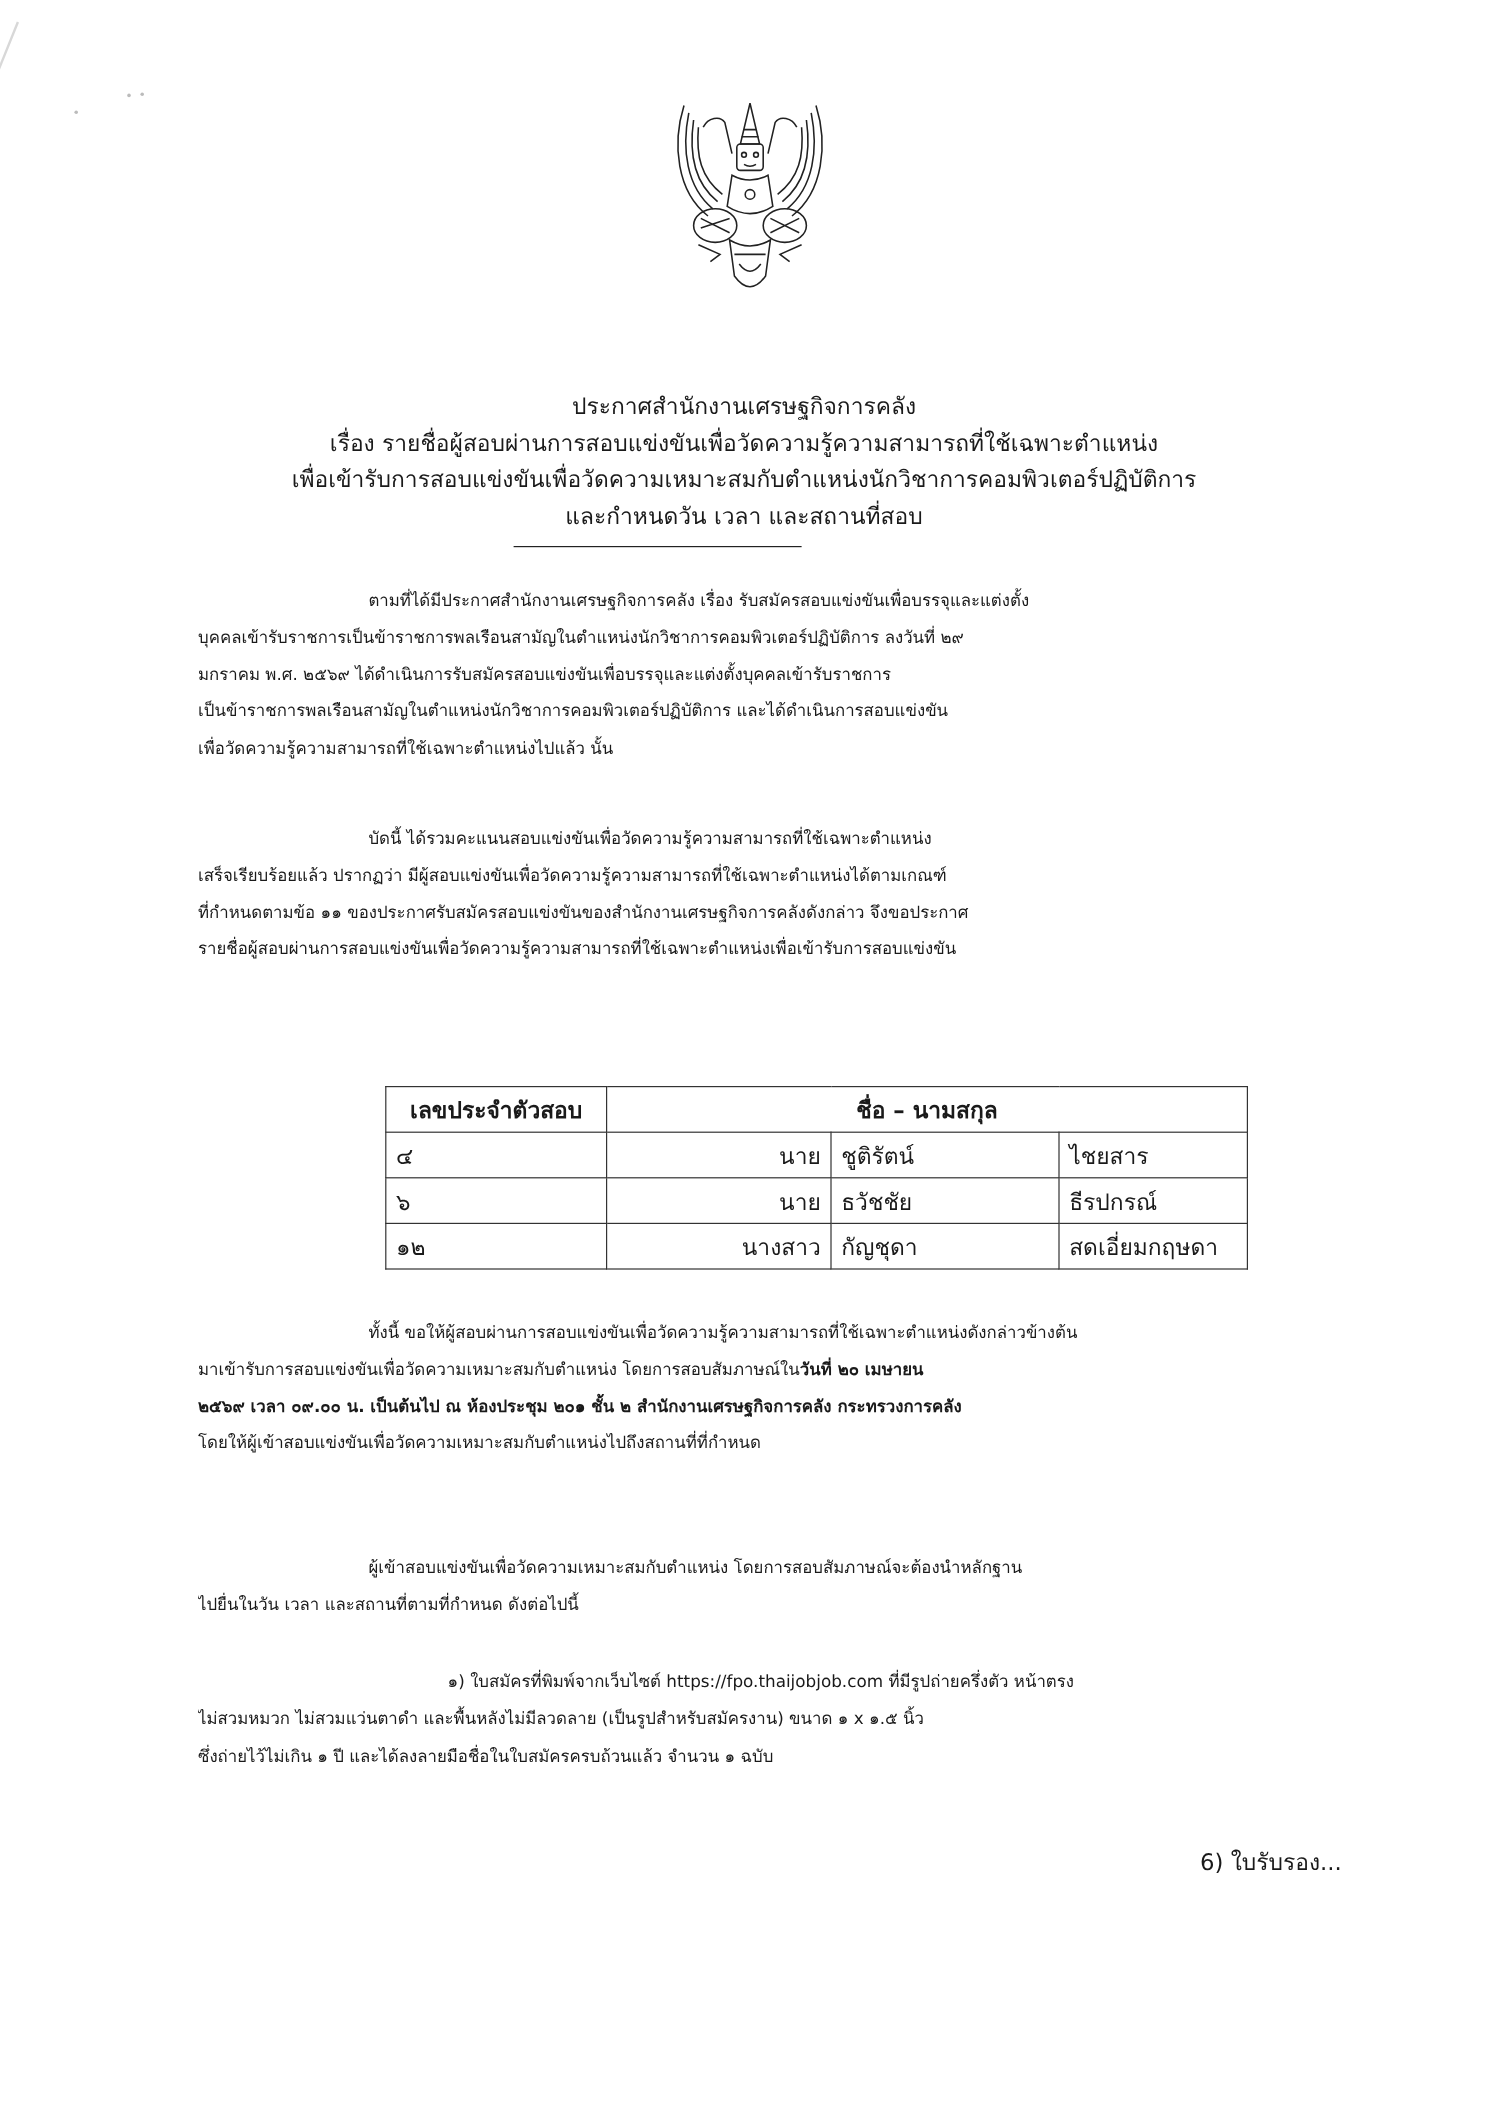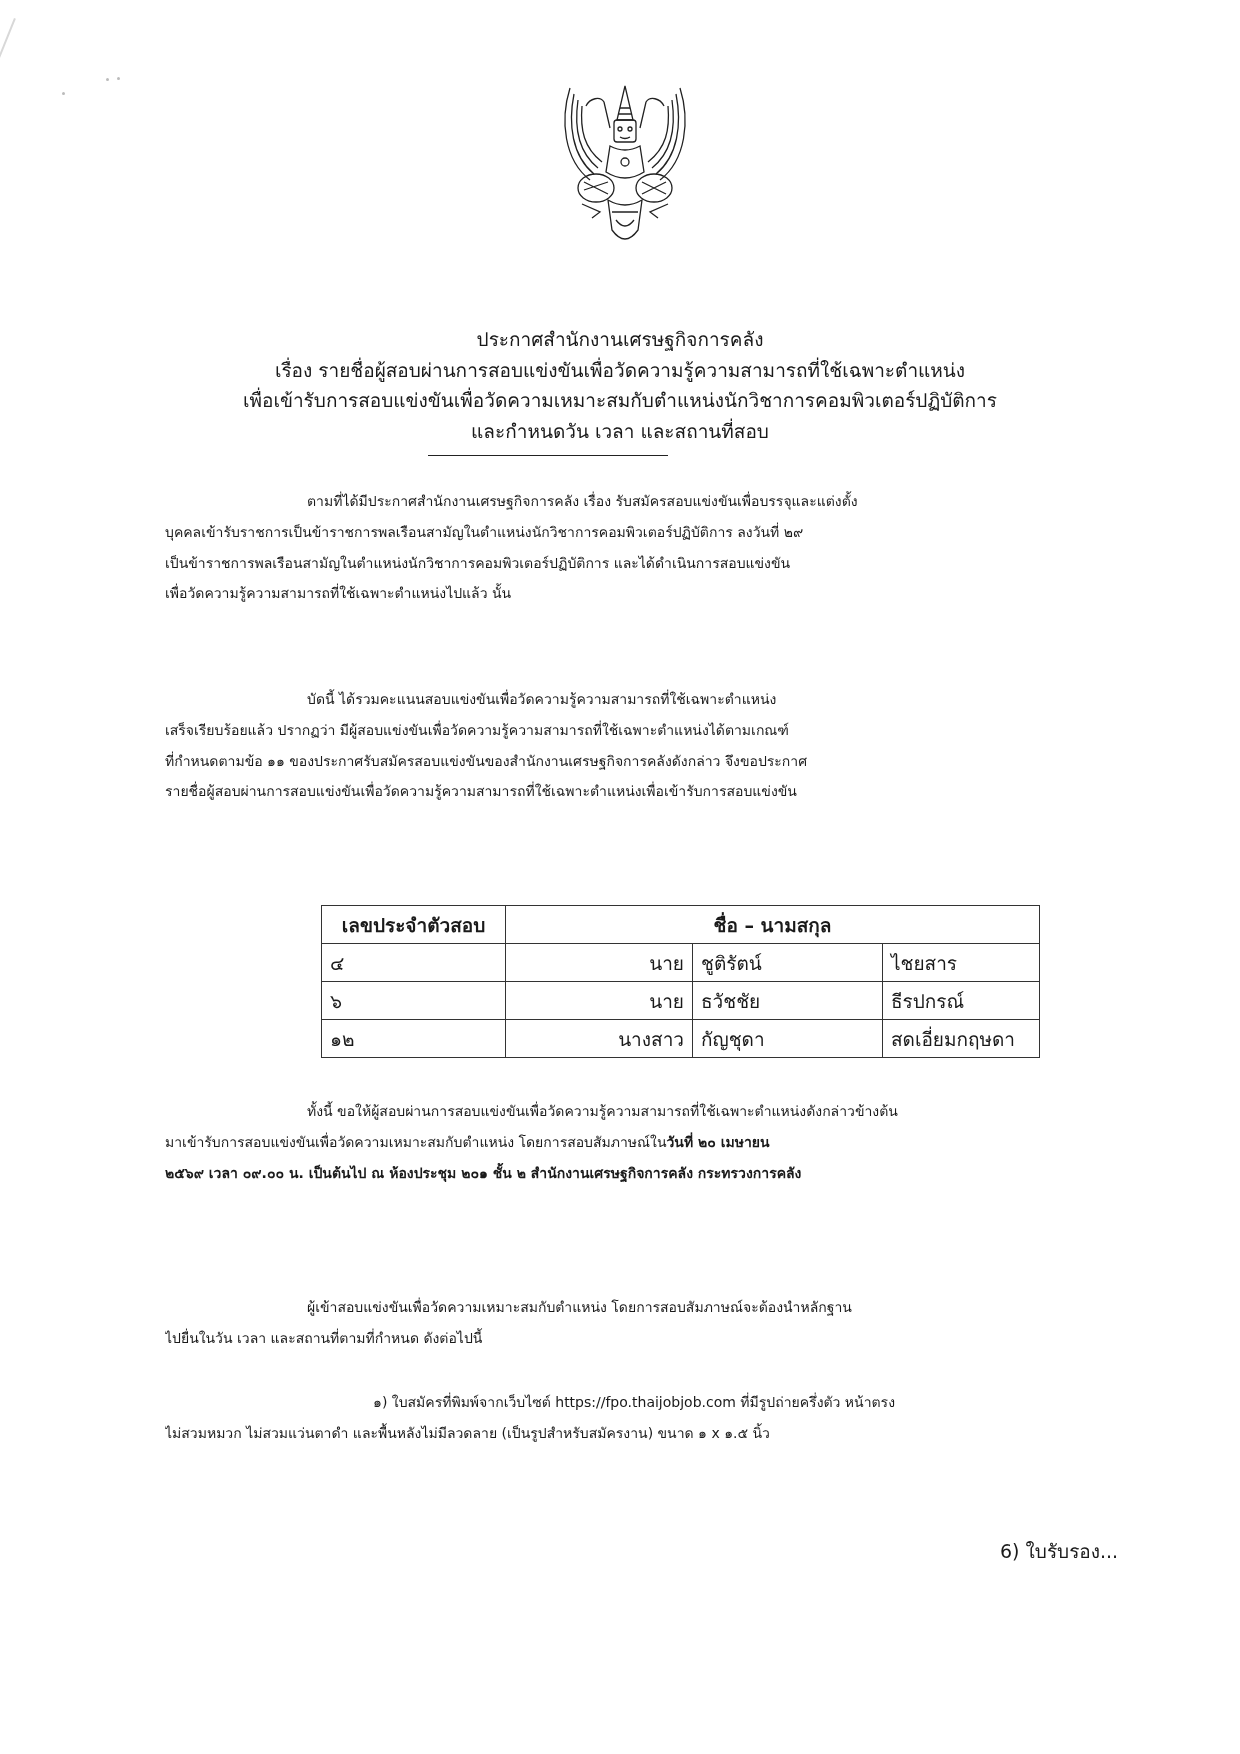--- a/index.html
+++ b/index.html
@@ -80,20 +80,21 @@
     <div>เรื่อง  รายชื่อผู้สอบผ่านการสอบแข่งขันเพื่อวัดความรู้ความสามารถที่ใช้เฉพาะตำแหน่ง</div>
     <div>เพื่อเข้ารับการสอบแข่งขันเพื่อวัดความเหมาะสมกับตำแหน่งนักวิชาการคอมพิวเตอร์ปฏิบัติการ</div>
     <div>และกำหนดวัน เวลา และสถานที่สอบ</div>
   </div>
 
   <div class="rule"></div>
 
   <div class="para" style="top:486px">
     <span class="ln indent">ตามที่ได้มีประกาศสำนักงานเศรษฐกิจการคลัง เรื่อง รับสมัครสอบแข่งขันเพื่อบรรจุและแต่งตั้ง</span>
     <span class="ln">บุคคลเข้ารับราชการเป็นข้าราชการพลเรือนสามัญในตำแหน่งนักวิชาการคอมพิวเตอร์ปฏิบัติการ ลงวันที่ ๒๙</span>
+    <span class="ln">มกราคม พ.ศ. ๒๕๖๙ ได้ดำเนินการรับสมัครสอบแข่งขันเพื่อบรรจุและแต่งตั้งบุคคลเข้ารับราชการ</span>
     <span class="ln">เป็นข้าราชการพลเรือนสามัญในตำแหน่งนักวิชาการคอมพิวเตอร์ปฏิบัติการ และได้ดำเนินการสอบแข่งขัน</span>
     <span class="ln">เพื่อวัดความรู้ความสามารถที่ใช้เฉพาะตำแหน่งไปแล้ว  นั้น</span>
   </div>
 
   <div class="para" style="top:684px">
     <span class="ln indent">บัดนี้ ได้รวมคะแนนสอบแข่งขันเพื่อวัดความรู้ความสามารถที่ใช้เฉพาะตำแหน่ง</span>
     <span class="ln">เสร็จเรียบร้อยแล้ว ปรากฏว่า มีผู้สอบแข่งขันเพื่อวัดความรู้ความสามารถที่ใช้เฉพาะตำแหน่งได้ตามเกณฑ์</span>
     <span class="ln">ที่กำหนดตามข้อ ๑๑ ของประกาศรับสมัครสอบแข่งขันของสำนักงานเศรษฐกิจการคลังดังกล่าว จึงขอประกาศ</span>
     <span class="ln">รายชื่อผู้สอบผ่านการสอบแข่งขันเพื่อวัดความรู้ความสามารถที่ใช้เฉพาะตำแหน่งเพื่อเข้ารับการสอบแข่งขัน</span>
   </div>
@@ -122,26 +123,28 @@
       <td class="c-first">กัญชุดา</td>
       <td class="c-last">สดเอี่ยมกฤษดา</td>
     </tr>
   </tbody>
     </table>
 
   <div class="para" style="top:1096px">
     <span class="ln indent">ทั้งนี้ ขอให้ผู้สอบผ่านการสอบแข่งขันเพื่อวัดความรู้ความสามารถที่ใช้เฉพาะตำแหน่งดังกล่าวข้างต้น</span>
     <span class="ln"><span>มาเข้ารับการสอบแข่งขันเพื่อวัดความเหมาะสมกับตำแหน่ง โดยการสอบสัมภาษณ์ใน</span><b>วันที่ ๒๐ เมษายน</b></span>
     <span class="ln"><b>๒๕๖๙ เวลา ๐๙.๐๐ น. เป็นต้นไป ณ ห้องประชุม ๒๐๑ ชั้น ๒ สำนักงานเศรษฐกิจการคลัง กระทรวงการคลัง</b></span>
+    <span class="ln">โดยให้ผู้เข้าสอบแข่งขันเพื่อวัดความเหมาะสมกับตำแหน่งไปถึงสถานที่ที่กำหนด</span>
   </div>
 
   <div class="para" style="top:1292px">
     <span class="ln indent">ผู้เข้าสอบแข่งขันเพื่อวัดความเหมาะสมกับตำแหน่ง โดยการสอบสัมภาษณ์จะต้องนำหลักฐาน</span>
     <span class="ln">ไปยื่นในวัน เวลา และสถานที่ตามที่กำหนด ดังต่อไปนี้</span>
   </div>
 
   <div class="para" style="top:1355px">
     <span class="ln deep-indent">๑) ใบสมัครที่พิมพ์จากเว็บไซต์ https://fpo.thaijobjob.com ที่มีรูปถ่ายครึ่งตัว หน้าตรง</span>
     <span class="ln">ไม่สวมหมวก ไม่สวมแว่นตาดำ และพื้นหลังไม่มีลวดลาย (เป็นรูปสำหรับสมัครงาน) ขนาด ๑ x ๑.๕ นิ้ว</span>
+    <span class="ln">ซึ่งถ่ายไว้ไม่เกิน ๑ ปี และได้ลงลายมือชื่อในใบสมัครครบถ้วนแล้ว จำนวน ๑ ฉบับ</span>
   </div>
 
   <div class="footer-next">6) ใบรับรอง...</div>
 </div>
 
 </body></html>

